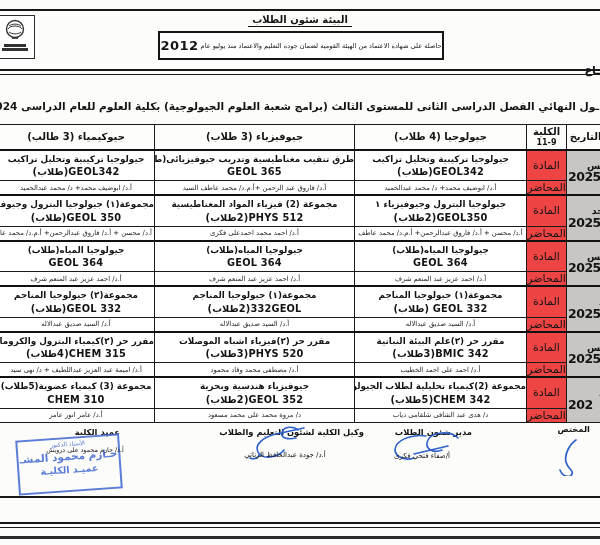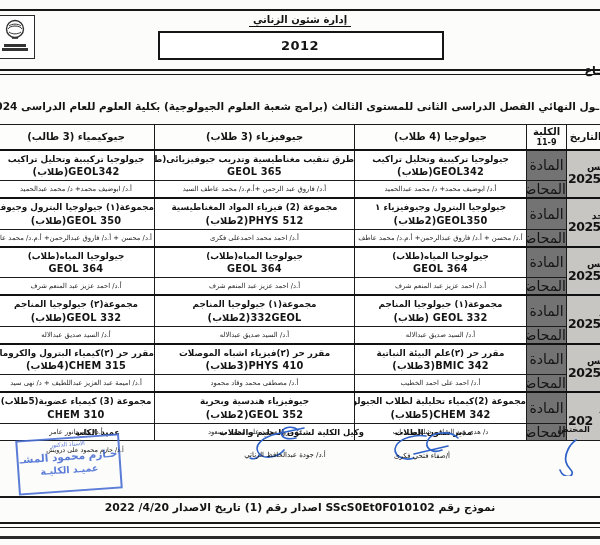--- a/index.html
+++ b/index.html
@@ -25,21 +25,21 @@
   table.sched th{height:25px;font-size:10px;font-weight:bold;background:#fdfdfb;}
   th.date-h{background:#f0efec;font-size:9.5px;text-align:right;padding-right:2px;}
   th.time-h{background:#ebe9e4;font-size:7.5px;line-height:1.25;}
   th.time-h .tl2{direction:ltr;font-size:8px;}
   tr.course-row{height:31px;}
   tr.lect-row{height:13.5px;}
   tr.grp td{border-top:2.3px solid #111;}
   td.date-cell{background:#c7c6c2;font-weight:bold;padding:1px 0;}
   .d-day{font-size:9.5px;text-align:right;line-height:1;margin-left:-2px;}
   .d-year{font-size:12.5px;text-align:left;line-height:1.1;padding-left:1px;letter-spacing:-.5px;}
-  td.lbl{font-size:14px;background:#737373;}
+  td.lbl{font-size:11px;background:#ef4444;}
   .cname{font-size:8.8px;font-weight:bold;white-space:nowrap;line-height:1.55;}
   .ccode{font-size:9.8px;font-weight:bold;white-space:nowrap;line-height:1.15;letter-spacing:.2px;}
   td.lect{font-size:6.8px;white-space:nowrap;color:#252525;}
   
   .sig-label{position:absolute;font-size:8.4px;font-weight:bold;text-align:right;white-space:nowrap;}
   .sig-name{position:absolute;font-size:7px;text-align:center;white-space:nowrap;z-index:3;}
   .squig{position:absolute;z-index:2;}
   .stamp{position:absolute;left:17px;top:437px;width:104px;height:55px;border:2px solid #4a6fd4;transform:rotate(-4deg);color:#4a6fd4;text-align:center;box-sizing:border-box;padding-top:2px;background:rgba(255,255,255,0);opacity:.9;z-index:1;}
   .stamp .s1{font-size:5.8px;line-height:1.3;}
   .stamp .s2{font-size:10.5px;font-weight:bold;white-space:nowrap;line-height:1.35;}
@@ -58,24 +58,25 @@
     <svg width="24" height="24" viewBox="0 0 24 24">
       <circle cx="12" cy="11" r="8.5" fill="none" stroke="#333" stroke-width="1.4"></circle>
       <path d="M5 11c2-4 12-4 14 0M6 8c3-2.5 9-2.5 12 0M6 14c3 2.5 9 2.5 12 0" fill="none" stroke="#333" stroke-width="1"></path>
       <path d="M9 20h6" stroke="#333" stroke-width="1.6"></path>
     </svg>
     <div class="logo-bar"></div>
     <div class="logo-bar" style="width:26px;"></div>
   </div>
 
   <div class="dept">
-    <span>إدارة شئون الزناتي</span>
+    <span>البيئة شئون الطلاب</span>
   </div>
 
   <div class="accred">
+    <span class="txt">حاصلة على شهادة الاعتماد من الهيئة القومية لضمان جودة التعليم والاعتماد منذ يوليو عام</span>
     <span class="yr">2012</span>
   </div>
 
   <div class="frag">ـاع</div>
 
   <div class="rule" style="top:69px;height:2px;"></div>
   <div class="rule" style="top:73.5px;height:1px;"></div>
 
   <div class="main-title">ـول النهائي الفصل الدراسى الثانى للمستوى الثالث (برامج شعبة العلوم الجيولوجية) بكلية العلوم للعام الدراسى 2024-2025م</div>
 
@@ -210,21 +211,21 @@
           <div class="d-day">يس</div>
           <div class="d-year">2025</div>
         </td>
         <td class="lbl">المادة</td>
         <td>
             <div class="cname">مقرر حر (٢)علم البيئة النباتية</div>
             <div class="ccode">BMIC 342(3طلاب)</div>
           </td>
         <td>
             <div class="cname">مقرر حر (٢)فيزياء اشباه الموصلات</div>
-            <div class="ccode">PHYS 410(3طلاب)</div>
+            <div class="ccode">PHYS 520(3طلاب)</div>
           </td>
         <td>
             <div class="cname">مقرر حر (٢)كيمياء البترول والكروماتو</div>
             <div class="ccode">CHEM 315(4طلاب)</div>
           </td>
       </tr>
       <tr class="lect-row">
         <td class="lbl">المحاضر</td>
         <td class="lect">أ.د/ احمد على احمد الخطيب</td>
         <td class="lect">أ.د/ مصطفى محمد وقاد محمود</td>
@@ -278,18 +279,17 @@
   <div class="sig-name" style="top:451px;left:218px;width:134px;">أ.د/ جودة عبدالحافظ الزناتي</div>
   <div class="sig-name" style="top:446px;left:26px;width:118px;font-size:6.4px;">أ.د/ حازم محمود على درويش</div>
 
   <div class="stamp">
     <div class="s1">الأستاذ الدكتور</div>
     <div class="s2">حـازم محمود المشـ</div>
     <div class="s3">عميـد الكليـة</div>
   </div>
 
   <div class="rule" style="top:496px;height:1.5px;"></div>
-  <div class="form-line">نموذج رقم SScS0Et0F010102   اصدار رقم (1)  تاريخ الاصدار 4/20/ 2022</div>
   <div class="rule" style="top:522px;height:2px;"></div>
   <div class="rule" style="top:526.5px;height:1px;"></div>
   <div class="rule" style="top:536px;height:2.5px;background:#2a2a2a;"></div>
 
 </div>
 
 </body></html>

